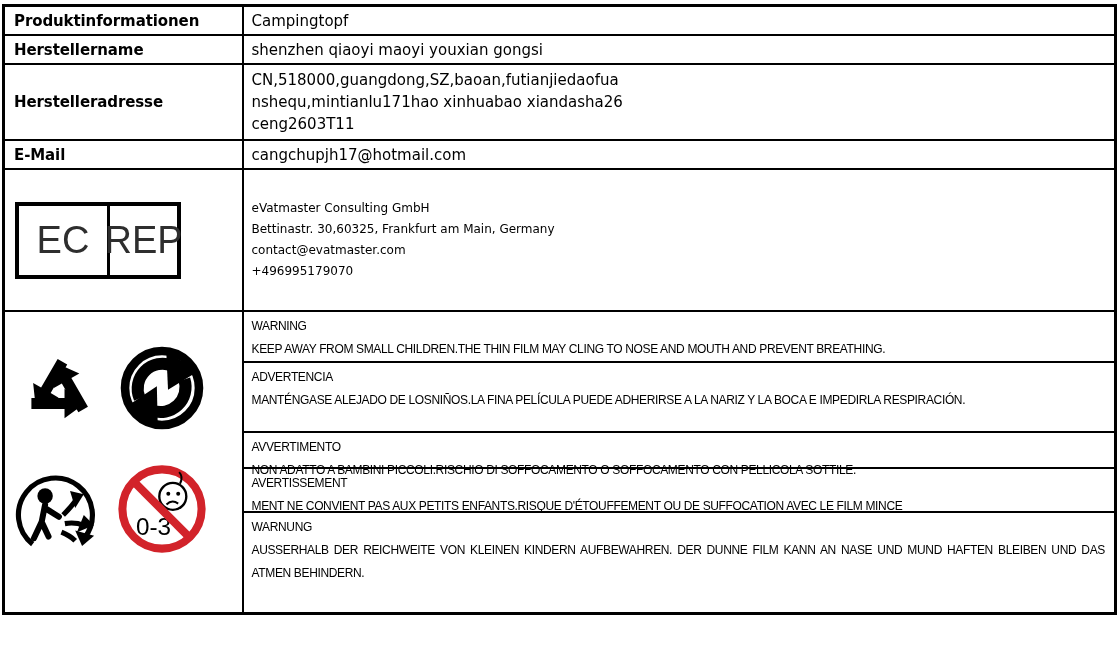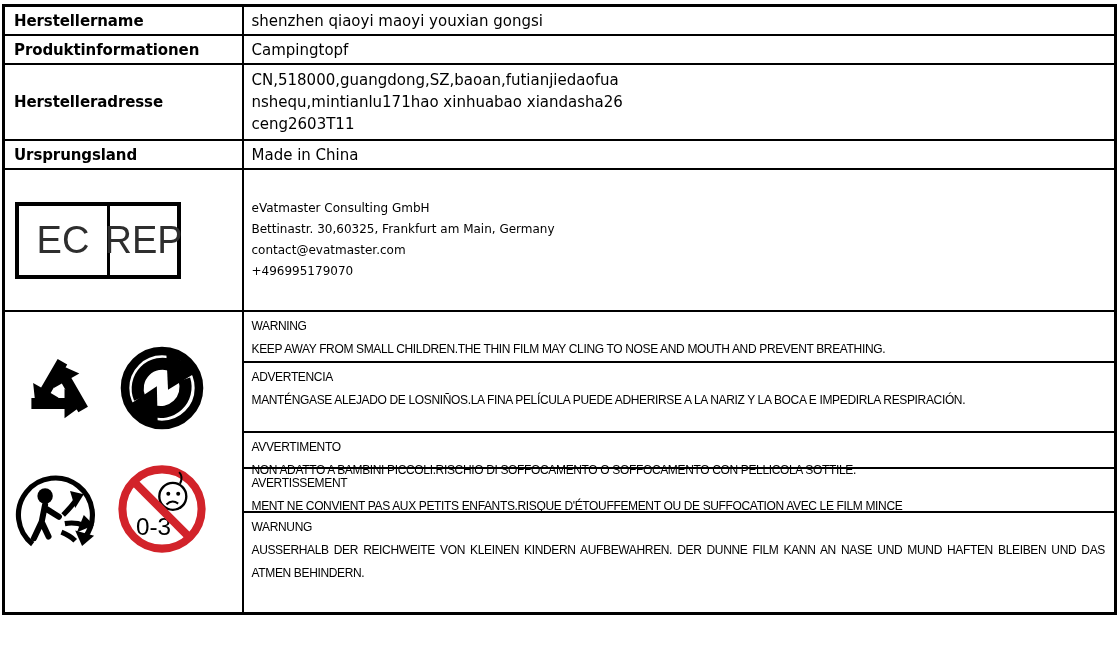--- a/index.html
+++ b/index.html
@@ -50,43 +50,43 @@
 
 <div class="sheet">
 <table>
   <colgroup>
         <col class="c1">
         <col class="c2">
       </colgroup>
 
   <tbody>
         <tr class="r-sm">
-    <td class="label-cell">Herstellername</td>
-    <td class="value-cell">shenzhen qiaoyi maoyi youxian gongsi</td>
+    <td class="label-cell">Produktinformationen</td>
+    <td class="value-cell">Campingtopf</td>
   </tr>
 
   <tr class="r-sm">
-    <td class="label-cell">Produktinformationen</td>
-    <td class="value-cell">Campingtopf</td>
+    <td class="label-cell">Herstellername</td>
+    <td class="value-cell">shenzhen qiaoyi maoyi youxian gongsi</td>
   </tr>
 
   <tr class="r-addr">
     <td class="label-cell">Herstelleradresse</td>
     <td class="value-cell">
       <div class="addr-line">CN,518000,guangdong,SZ,baoan,futianjiedaofua</div>
       <div class="addr-line">nshequ,mintianlu171hao xinhuabao xiandasha26</div>
       <div class="addr-line">ceng2603T11</div>
     </td>
   </tr>
 
+  <tr class="r-sm">
+    <td class="label-cell">E-Mail</td>
+    <td class="value-cell">cangchupjh17@hotmail.com</td>
+  </tr>
 
-  <tr class="r-sm">
-    <td class="label-cell">Ursprungsland</td>
-    <td class="value-cell">Made in China</td>
-  </tr>
 
   <tr class="r-ecrep">
     <td class="ecrep-cell">
       <div class="ecrep-box">
         <span class="half ecrep-ec">EC</span>
         <span class="half ecrep-rep">REP</span>
       </div>
     </td>
     <td class="ecrep-lines">
       <div>eVatmaster Consulting GmbH</div>

